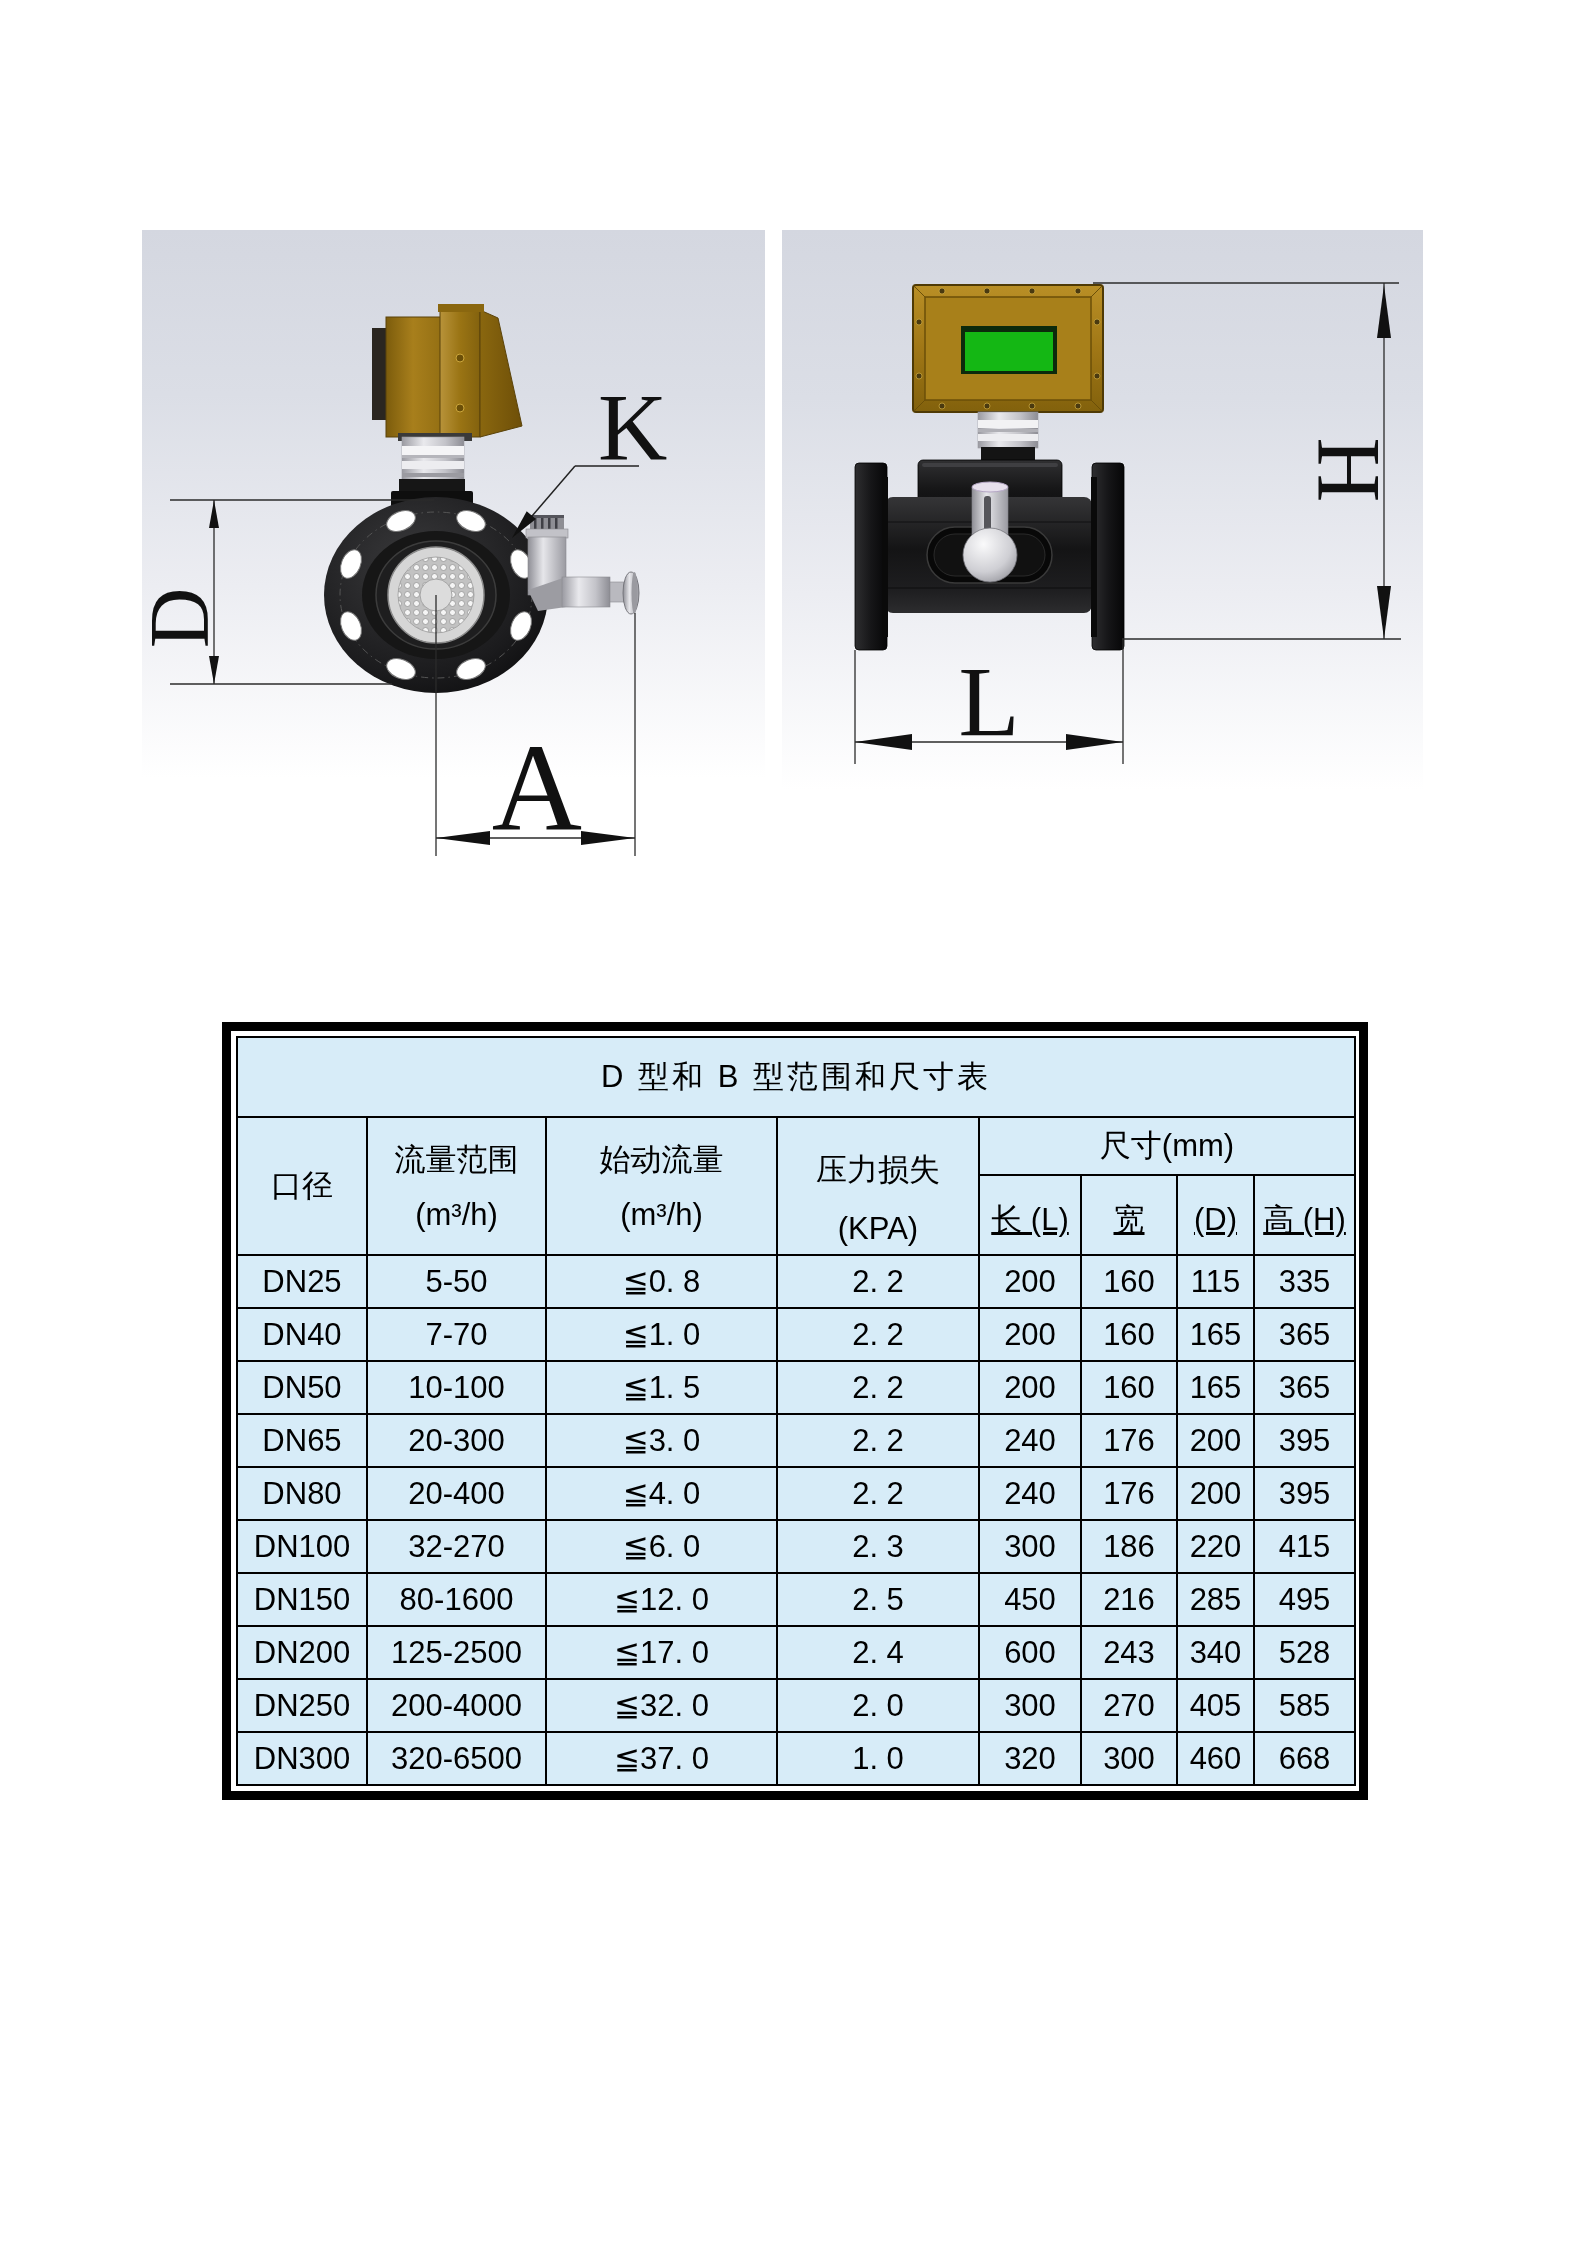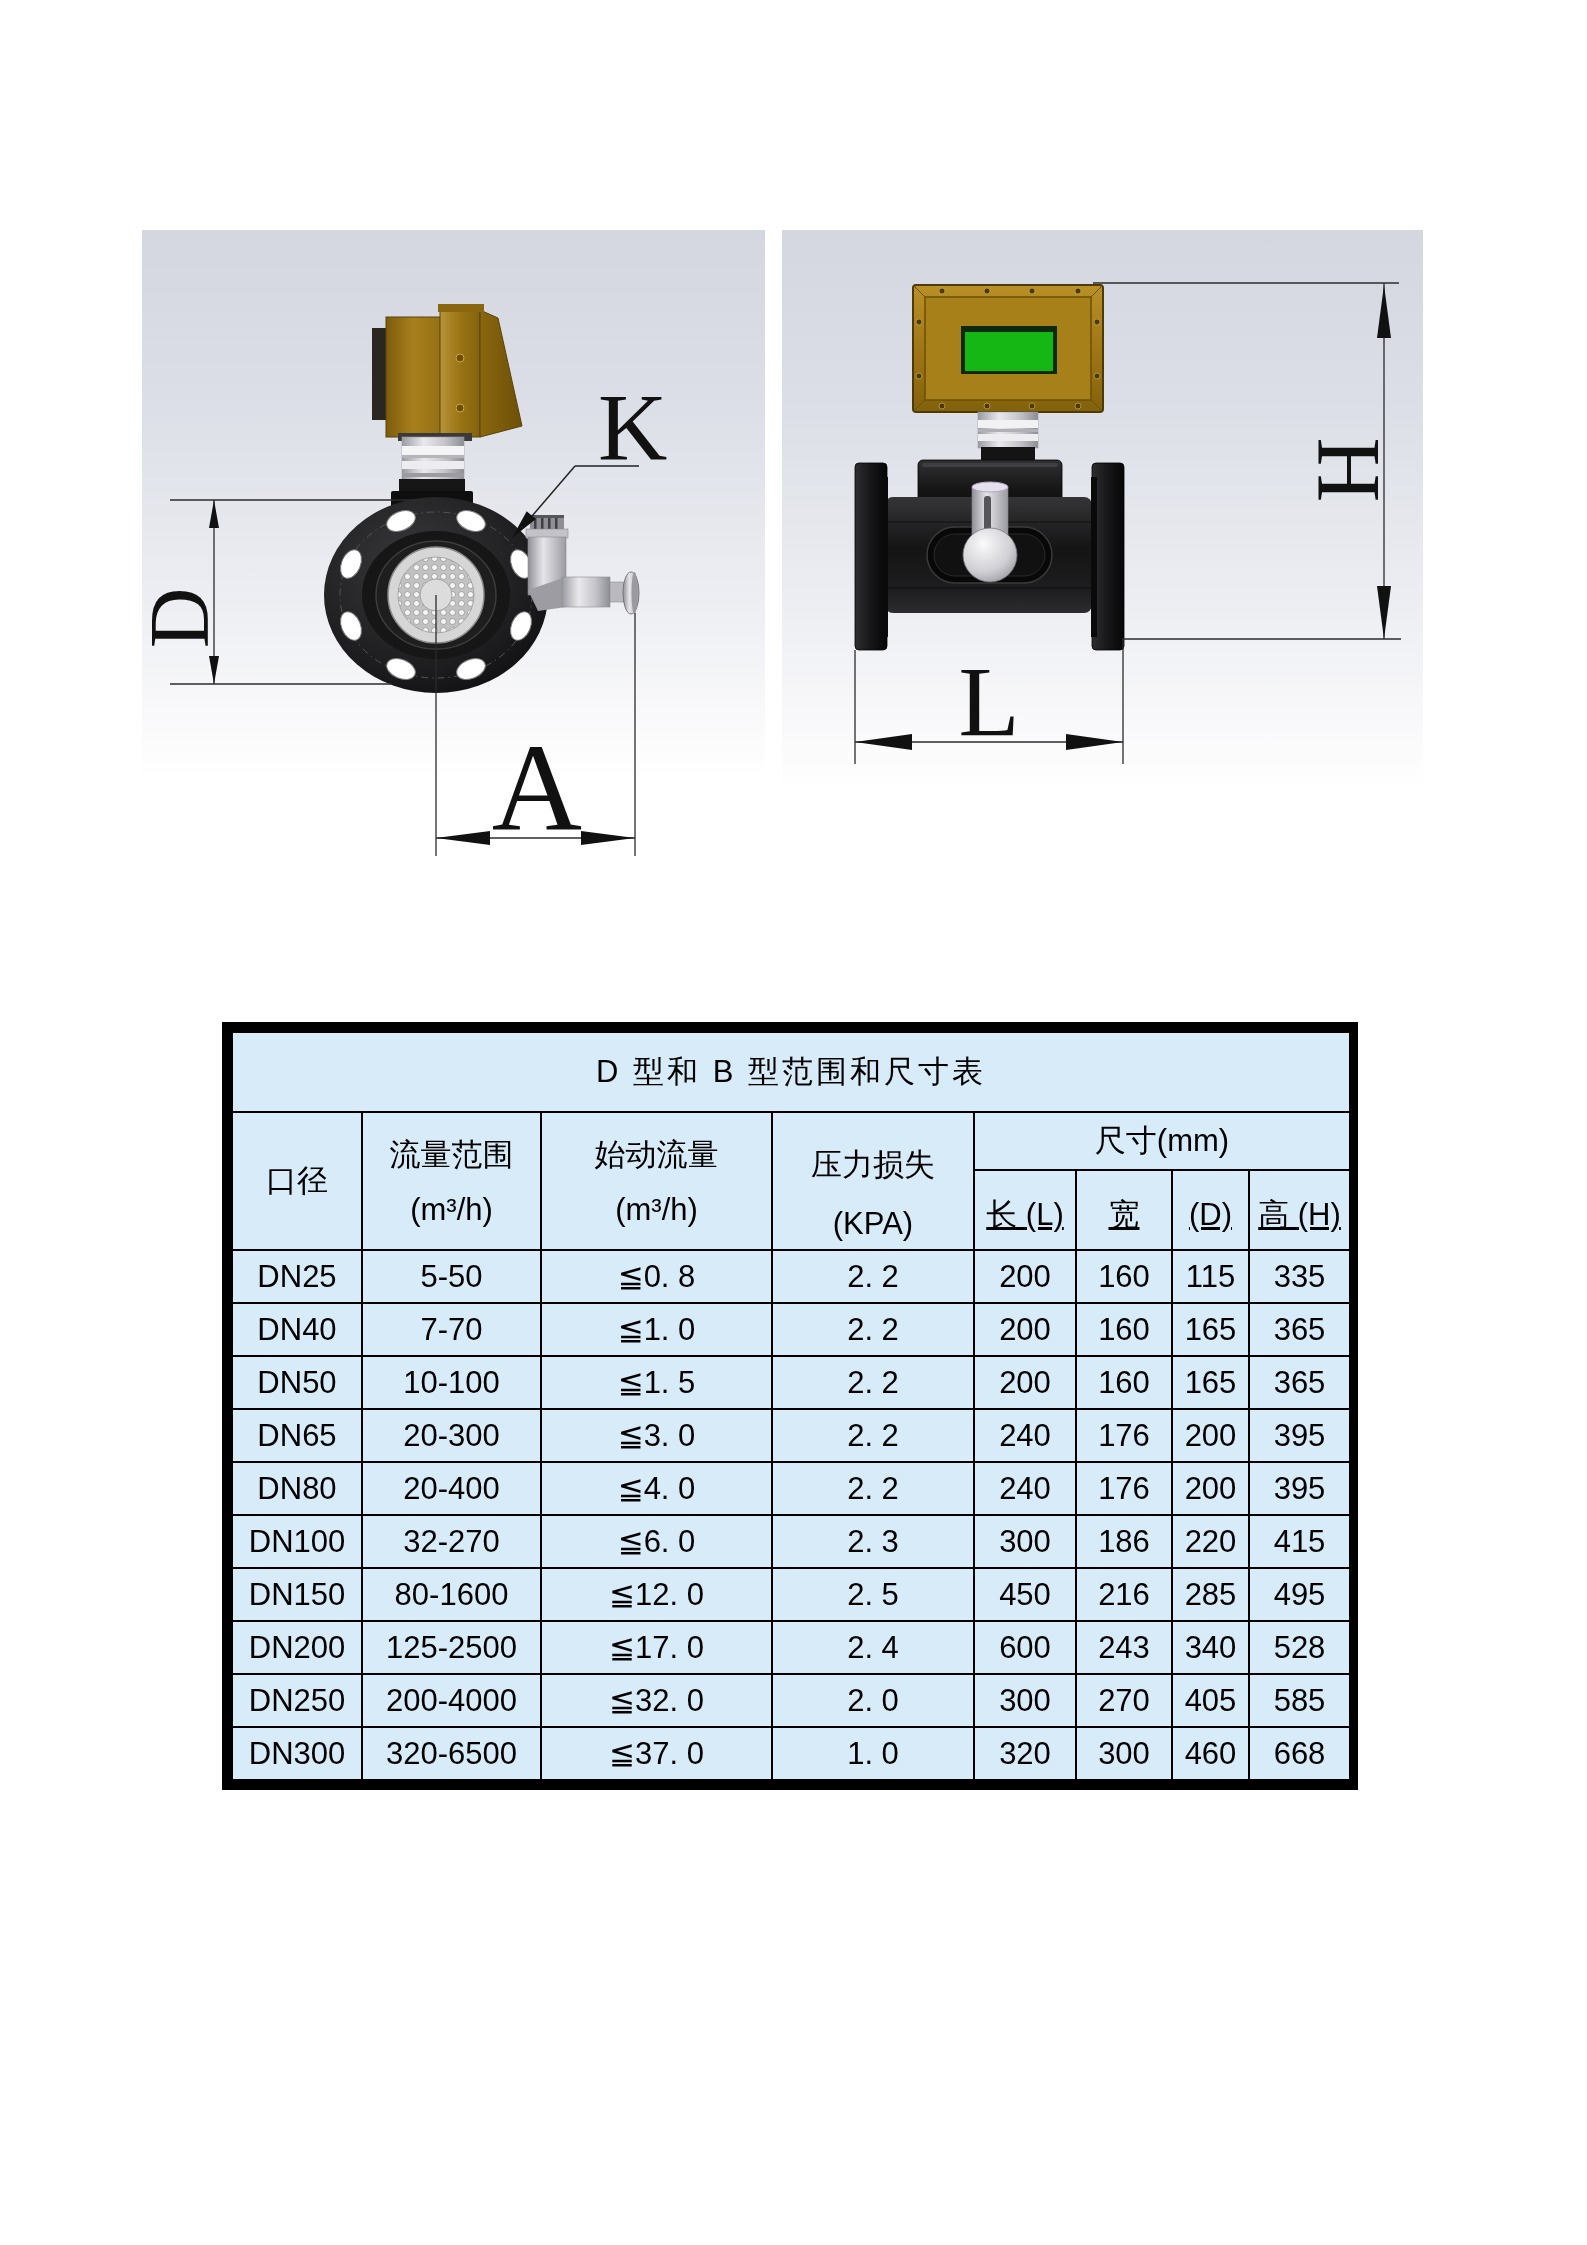--- a/index.html
+++ b/index.html
@@ -13,20 +13,21 @@
   .panel{position:absolute;}
   svg text{user-select:none;}
 
   
   .table-frame{
     position:absolute;
     left:222px;top:1022px;
     width:1118px;
     border:9px solid #000;
     background:#ffffff;
+    padding:5px;
   }
   table.spec{
     border-collapse:collapse;
     width:100%;
     table-layout:fixed;
     background:#d7ecf8;
     color:#000;
   }
   table.spec th, table.spec td{
     border:2px solid #000;

